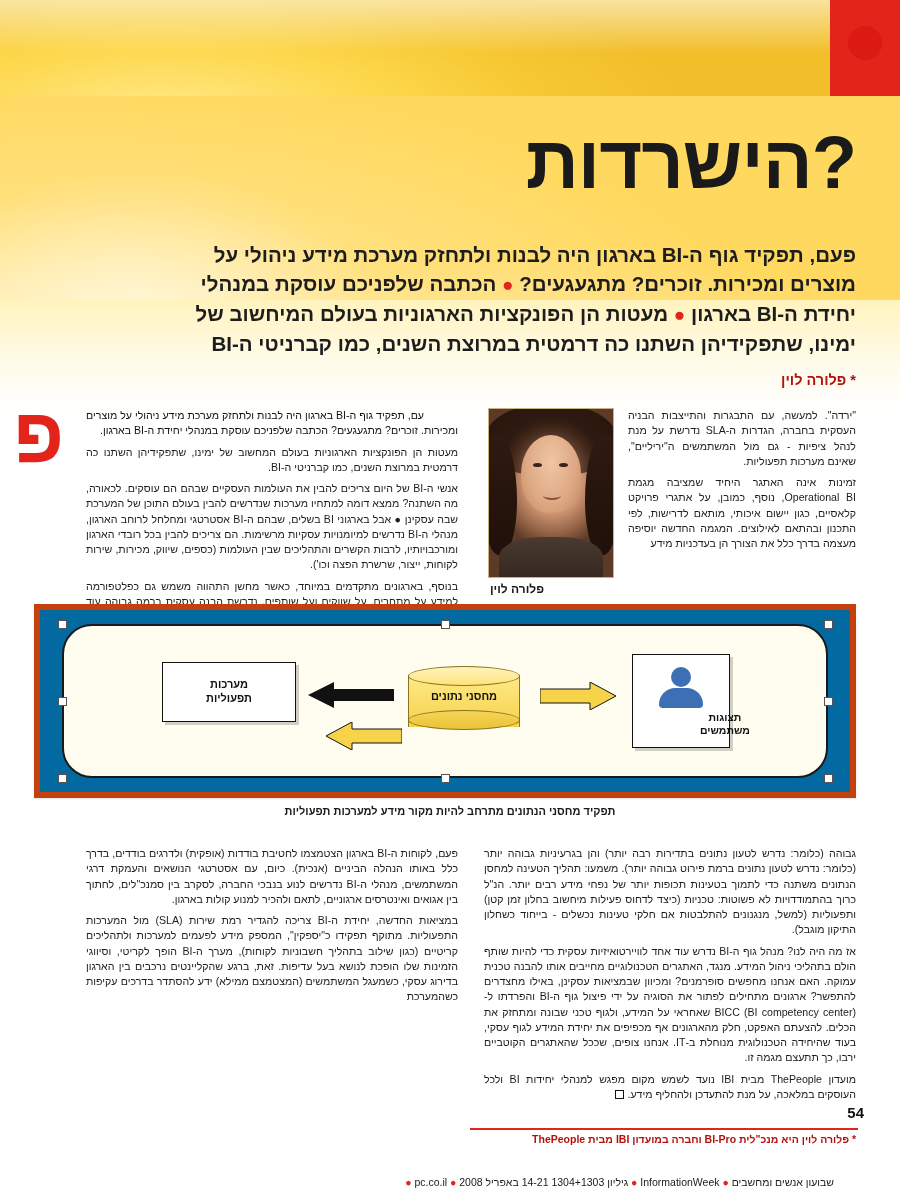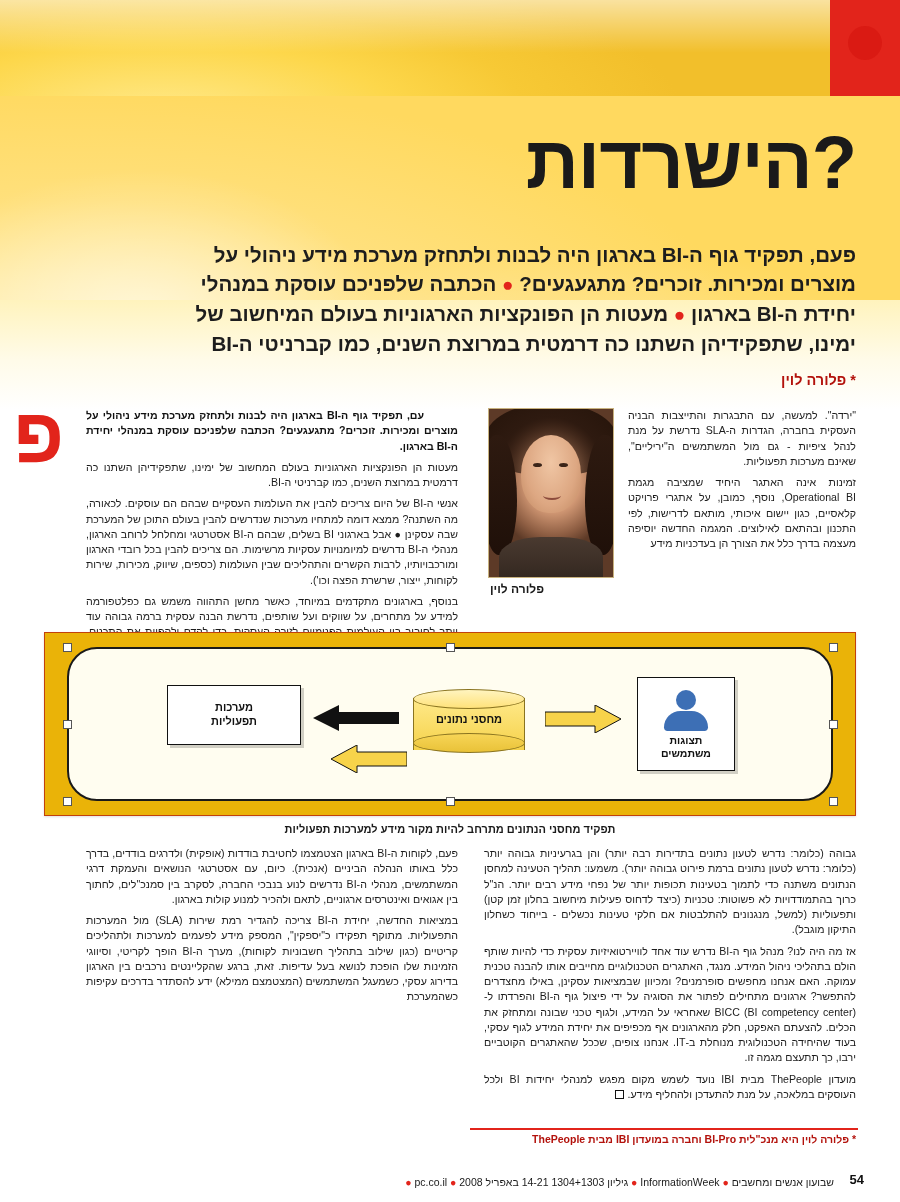--- a/index.html
+++ b/index.html
@@ -115,21 +115,21 @@
     position: absolute;
     direction: rtl;
     text-align: justify;
     font-size: 10.6px;
     line-height: 1.44;
     color: #1c1c1c;
   }
   .col p { margin: 0 0 6px 0; }
 
   .lead-bold {
-    font-weight: bold;
+    font-weight: normal;
     color: #111;
   }
 
   .dropcap {
     position: absolute;
     right: 836px;
     top: 404px;
     font-size: 78px;
     line-height: .82;
     font-weight: bold;
@@ -198,25 +198,24 @@
 
   
   .figure {
     position: absolute;
     left: 44px;
     top: 604px;
     width: 812px;
   }
   .fig-box {
     width: 810px; height: 182px;
-    border: 1px solid #c2410c;
-    background: #eab308;
+    border: 6px solid #c2410c;
+    background: #0369a1;
     position: relative;
     box-shadow: 0 1px 2px rgba(0,0,0,.12);
-    margin-top: 28px;
   }
   .fig-inner {
     position: absolute; left: 22px; top: 14px; right: 22px; bottom: 14px;
     border: 2px solid #1a1a1a;
     border-radius: 30px;
     background: #fffdf0;
   }
   .handle {
     position: absolute; width: 7px; height: 7px;
     background: #ffffff; border: 1px solid #555;
@@ -298,22 +297,22 @@
   .footer-bar {
     position: absolute;
     left: 0; top: 1168px; width: 900px; height: 34px;
     background: #ffffff;
   }
   .footer-line {
     position: absolute; right: 44px; top: 1176px;
     direction: rtl; font-size: 10.5px; color: #1a1a1a;
   }
   .page-num {
-    position: absolute; right: 36px; top: 1172px;
-    font-size: 13px; font-weight: bold; color: #111;
+    position: absolute; right: 36px; top: 1104px;
+    font-size: 15px; font-weight: bold; color: #111;
   }
   .footer-dot { color: #e2241b; }
 
   .endmark {
     display: inline-block;
     width: 7px; height: 7px;
     border: 1px solid #111;
     margin-right: 3px;
     vertical-align: middle;
   }
@@ -420,21 +419,21 @@
         <polygon points="0,7 50,7 50,0 76,14 50,28 50,21 0,21" fill="#f7d34a" stroke="#111" stroke-width="1"></polygon>
       </svg>
 
       <svg style="position:absolute; left:286px; top:112px;" width="76" height="28">
         <polygon points="76,7 26,7 26,0 0,14 26,28 26,21 76,21" fill="#f7d34a" stroke="#111" stroke-width="1"></polygon>
       </svg>
 
       <div class="user-box" style="left:592px; top:44px;">
         <div class="user-head"></div>
         <div class="user-body"></div>
-        <div class="user-label" style="white-space:pre-line;">תצוגות
+        <div class="user-label" style="white-space:pre-line;padding-left:44px;">תצוגות
 משתמשים</div>
       </div>
     </div>
     <div class="fig-caption">תפקיד מחסני הנתונים מתרחב להיות מקור מידע למערכות תפעוליות</div>
   </div>
 
   <div class="col" style="right:44px; top:846px; width:372px;">
     <p>גבוהה (כלומר: נדרש לטעון נתונים בתדירות רבה יותר) והן בגרעיניות גבוהה יותר (כלומר: נדרש לטעון נתונים ברמת פירוט גבוהה יותר). משמעו: תהליך הטעינה למחסן הנתונים משתנה כדי לתמוך בטעינות תכופות יותר של נפחי מידע רבים יותר. הנ"ל כרוך בהתמודדויות לא פשוטות: טכניות (כיצד לדחוס פעילות מיחשוב בחלון זמן קטן) ותפעוליות (למשל, מנגנונים להתלבטות אם חלקי טעינות נכשלים - בייחוד כשחלון התיקון מוגבל).</p>
     <p>אז מה היה לנו? מנהל גוף ה-BI נדרש עוד אחד לוויירטואיזיות עסקית כדי להיות שותף הולם בתהליכי ניהול המידע. מנגד, האתגרים הטכנולוגיים מחייבים אותו להבנה טכנית עמוקה. האם אנחנו מחפשים סופרמנים? ומכיוון שבמציאות עסקינן, באילו מחצדרים להתפשר? ארגונים מתחילים לפתור את הסוגיה על ידי פיצול גוף ה-BI והפרדתו ל-BICC (BI competency center) שאחראי על המידע, ולגוף טכני שבונה ומתחזק את הכלים. להצעתם האפקט, חלק מהארגונים אף מכפיפים את יחידת המידע לגוף עסקי, בעוד שהיחידה הטכנולוגית מנוחלת ב-IT. אנחנו צופים, שככל שהאתגרים הקוטביים ירבו, כך תתעצם מגמה זו.</p>
     <p><span>מועדון ThePeople מבית IBI נועד לשמש מקום מפגש למנהלי יחידות BI ולכל העוסקים במלאכה, על מנת להתעדכן ולהחליף מידע.</span><span class="endmark"></span></p>

